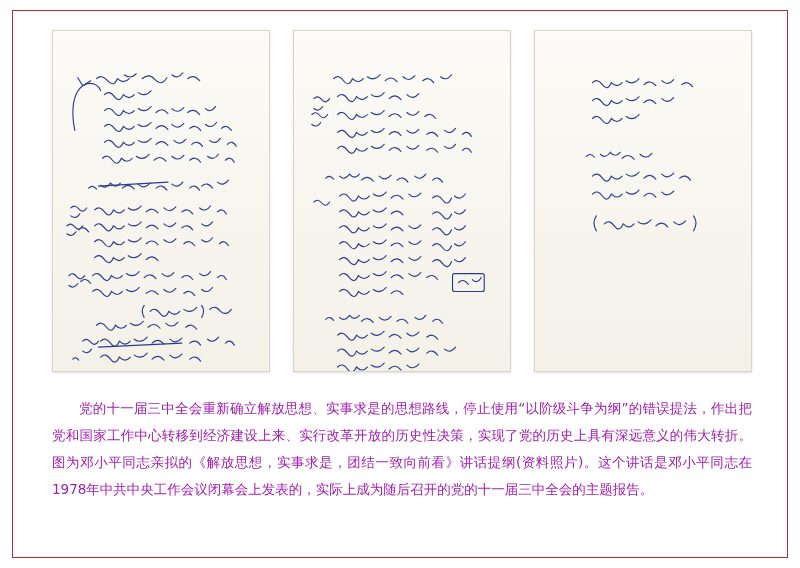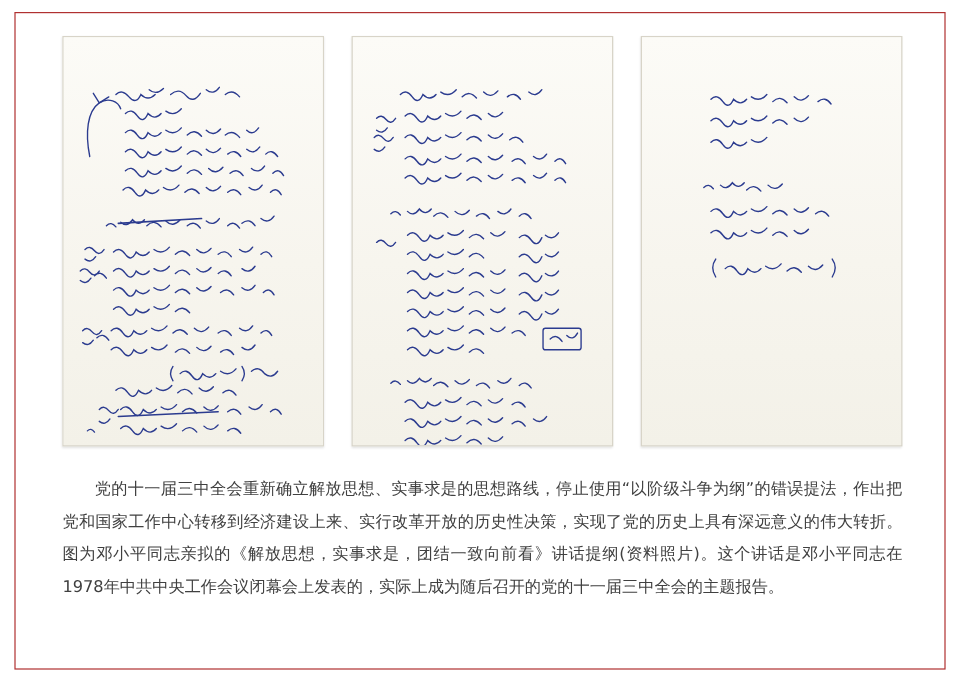--- a/index.html
+++ b/index.html
@@ -70,21 +70,21 @@
     width: 100%;
     height: 100%;
   }
   
   .caption {
     margin-top: 20px;
     width: 700px;
     font-family: "DejaVu Sans", sans-serif;
     font-size: 13.5px;
     line-height: 2.0;
-    color: #404040;
+    color: #a21caf;
     text-align: justify;
     text-justify: inter-ideograph;
   }
   .caption p {
     margin: 0;
     text-indent: 2em;
   }
 </style>
 </head>
 <body>

